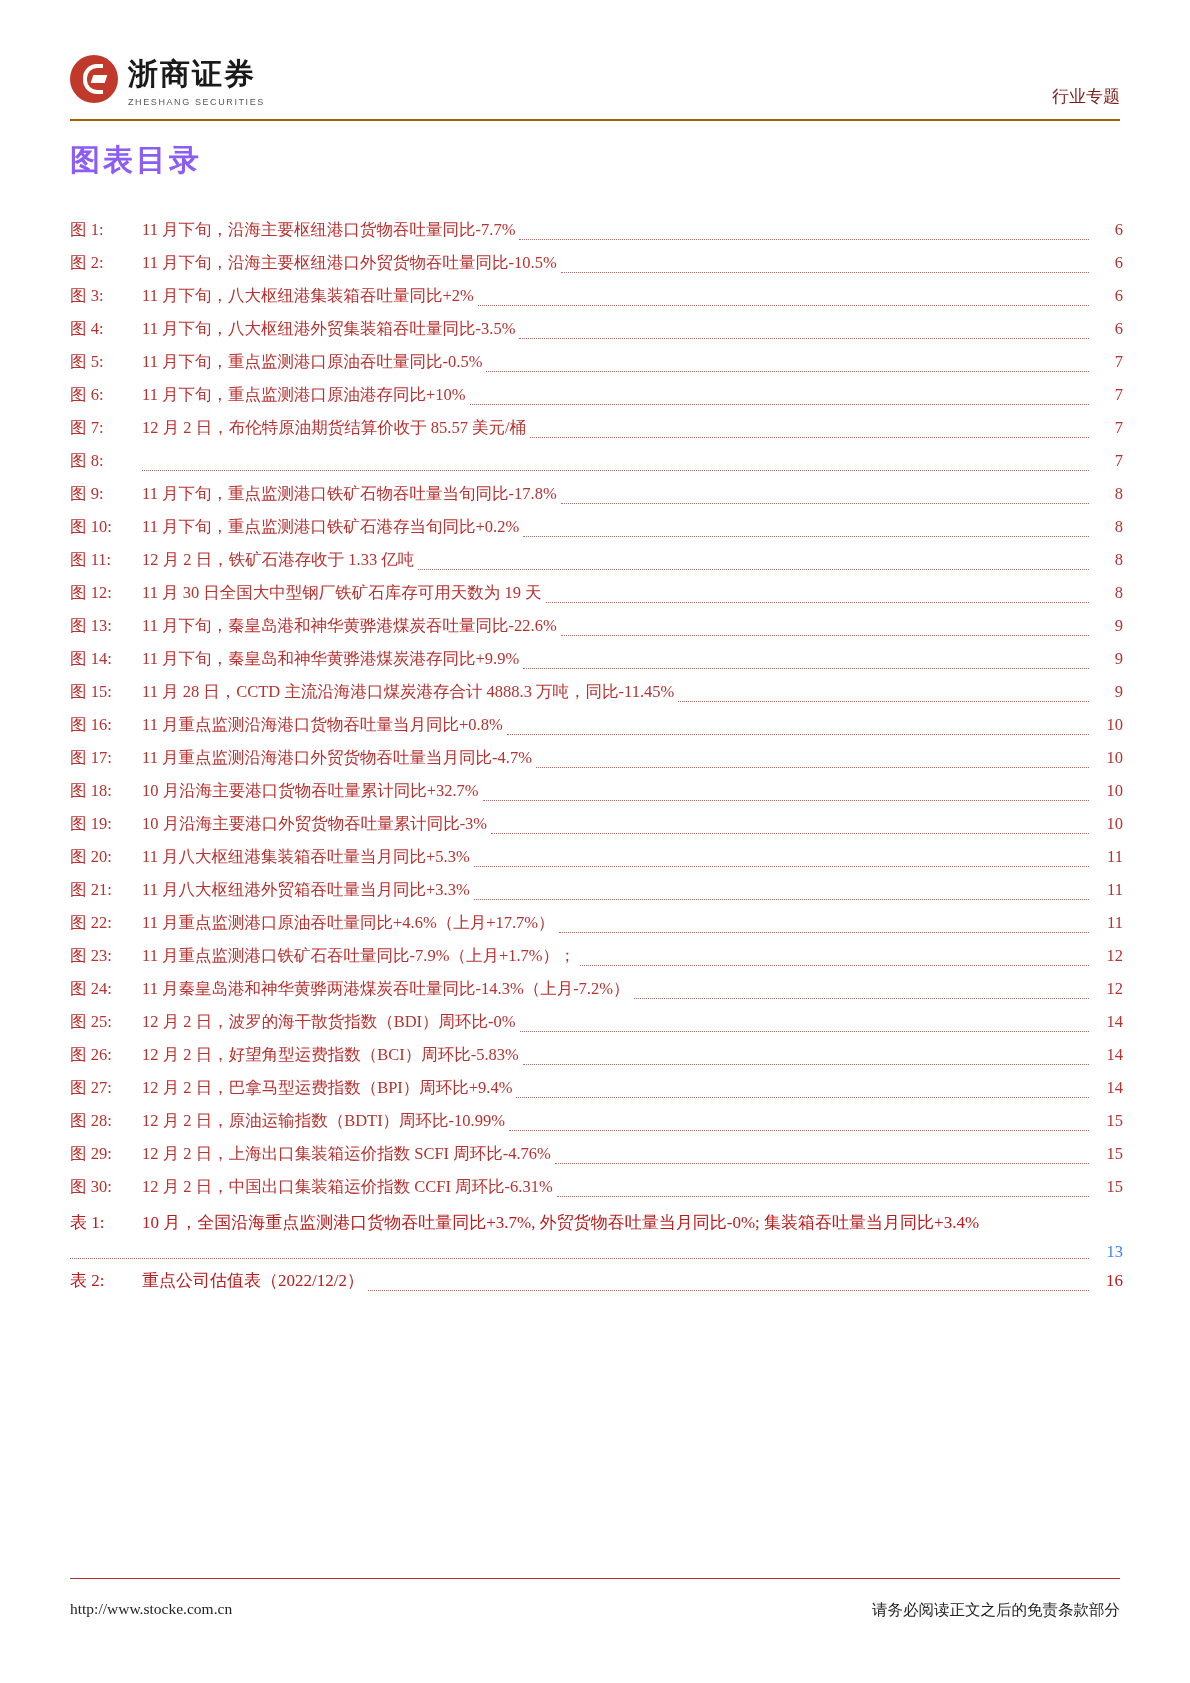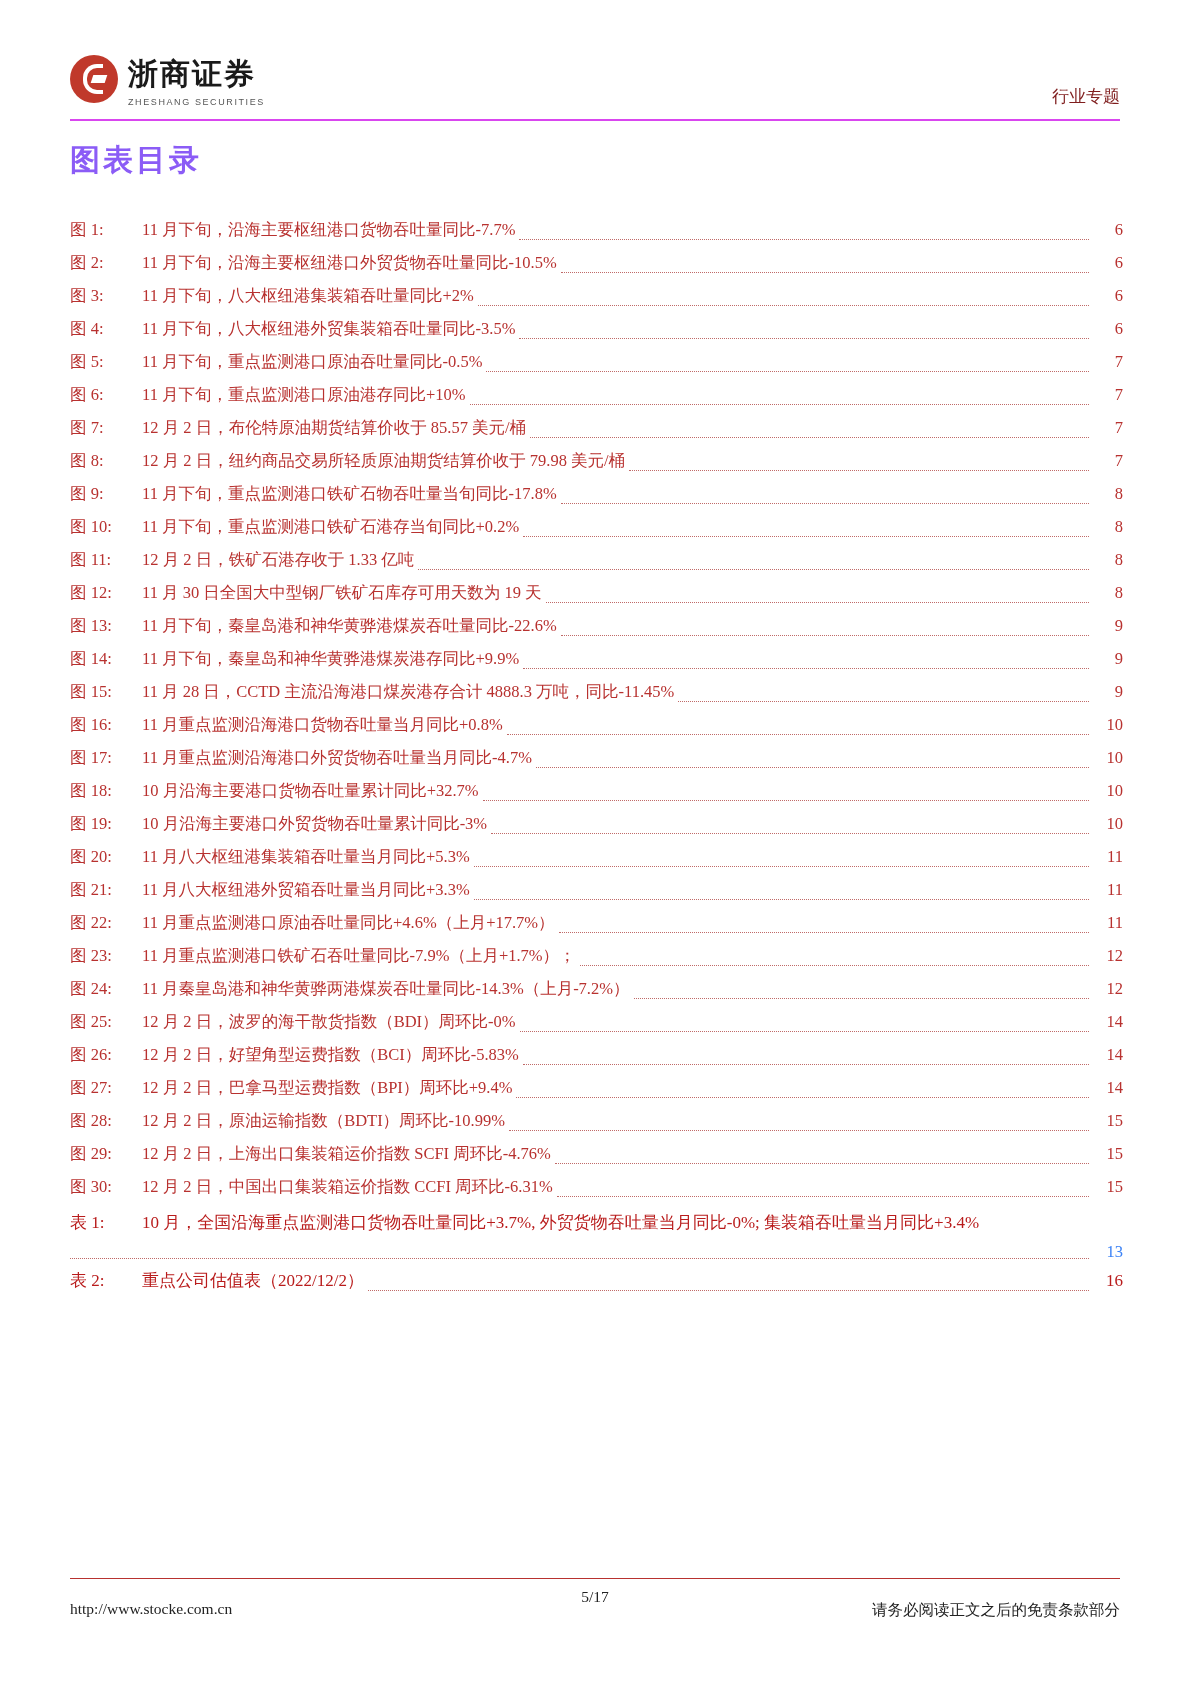--- a/index.html
+++ b/index.html
@@ -20,21 +20,21 @@
     box-sizing: border-box;
     overflow: hidden;
   }
   
   .header {
     position: absolute;
     left: 70px;
     top: 55px;
     width: 1050px;
     height: 66px;
-    border-bottom: 2px solid #d946ef;
+    border-bottom: 2px solid #a16207;
     box-sizing: border-box;
   }
   .logo-wrap {
     position: absolute;
     left: 0;
     top: 0;
     display: flex;
     align-items: flex-start;
   }
   .logo-mark {
@@ -260,21 +260,20 @@
 
     <div class="toc-row">
       <span class="toc-label">图 7:</span>
       <span class="toc-text">12 月 2 日，布伦特原油期货结算价收于 85.57 美元/桶</span>
       <span class="toc-dots"></span>
       <span class="toc-page">7</span>
     </div>
 
     <div class="toc-row">
       <span class="toc-label">图 8:</span>
-      <span class="toc-text">12 月 2 日，纽约商品交易所轻质原油期货结算价收于 79.98 美元/桶</span>
       <span class="toc-dots"></span>
       <span class="toc-page">7</span>
     </div>
 
     <div class="toc-row">
       <span class="toc-label">图 9:</span>
       <span class="toc-text">11 月下旬，重点监测港口铁矿石物吞吐量当旬同比-17.8%</span>
       <span class="toc-dots"></span>
       <span class="toc-page">8</span>
     </div>
@@ -447,17 +446,16 @@
         <span class="toc-text">重点公司估值表（2022/12/2）</span>
         <span class="toc-dots"></span>
         <span class="toc-page">16</span>
       </div>
     </div>
 
   </div>
 
   <div class="footer">
     <span class="footer-left">http://www.stocke.com.cn</span>
-    <span class="footer-center">5/17</span>
     <span class="footer-right">请务必阅读正文之后的免责条款部分</span>
   </div>
 
 </div>
 
 </body></html>

